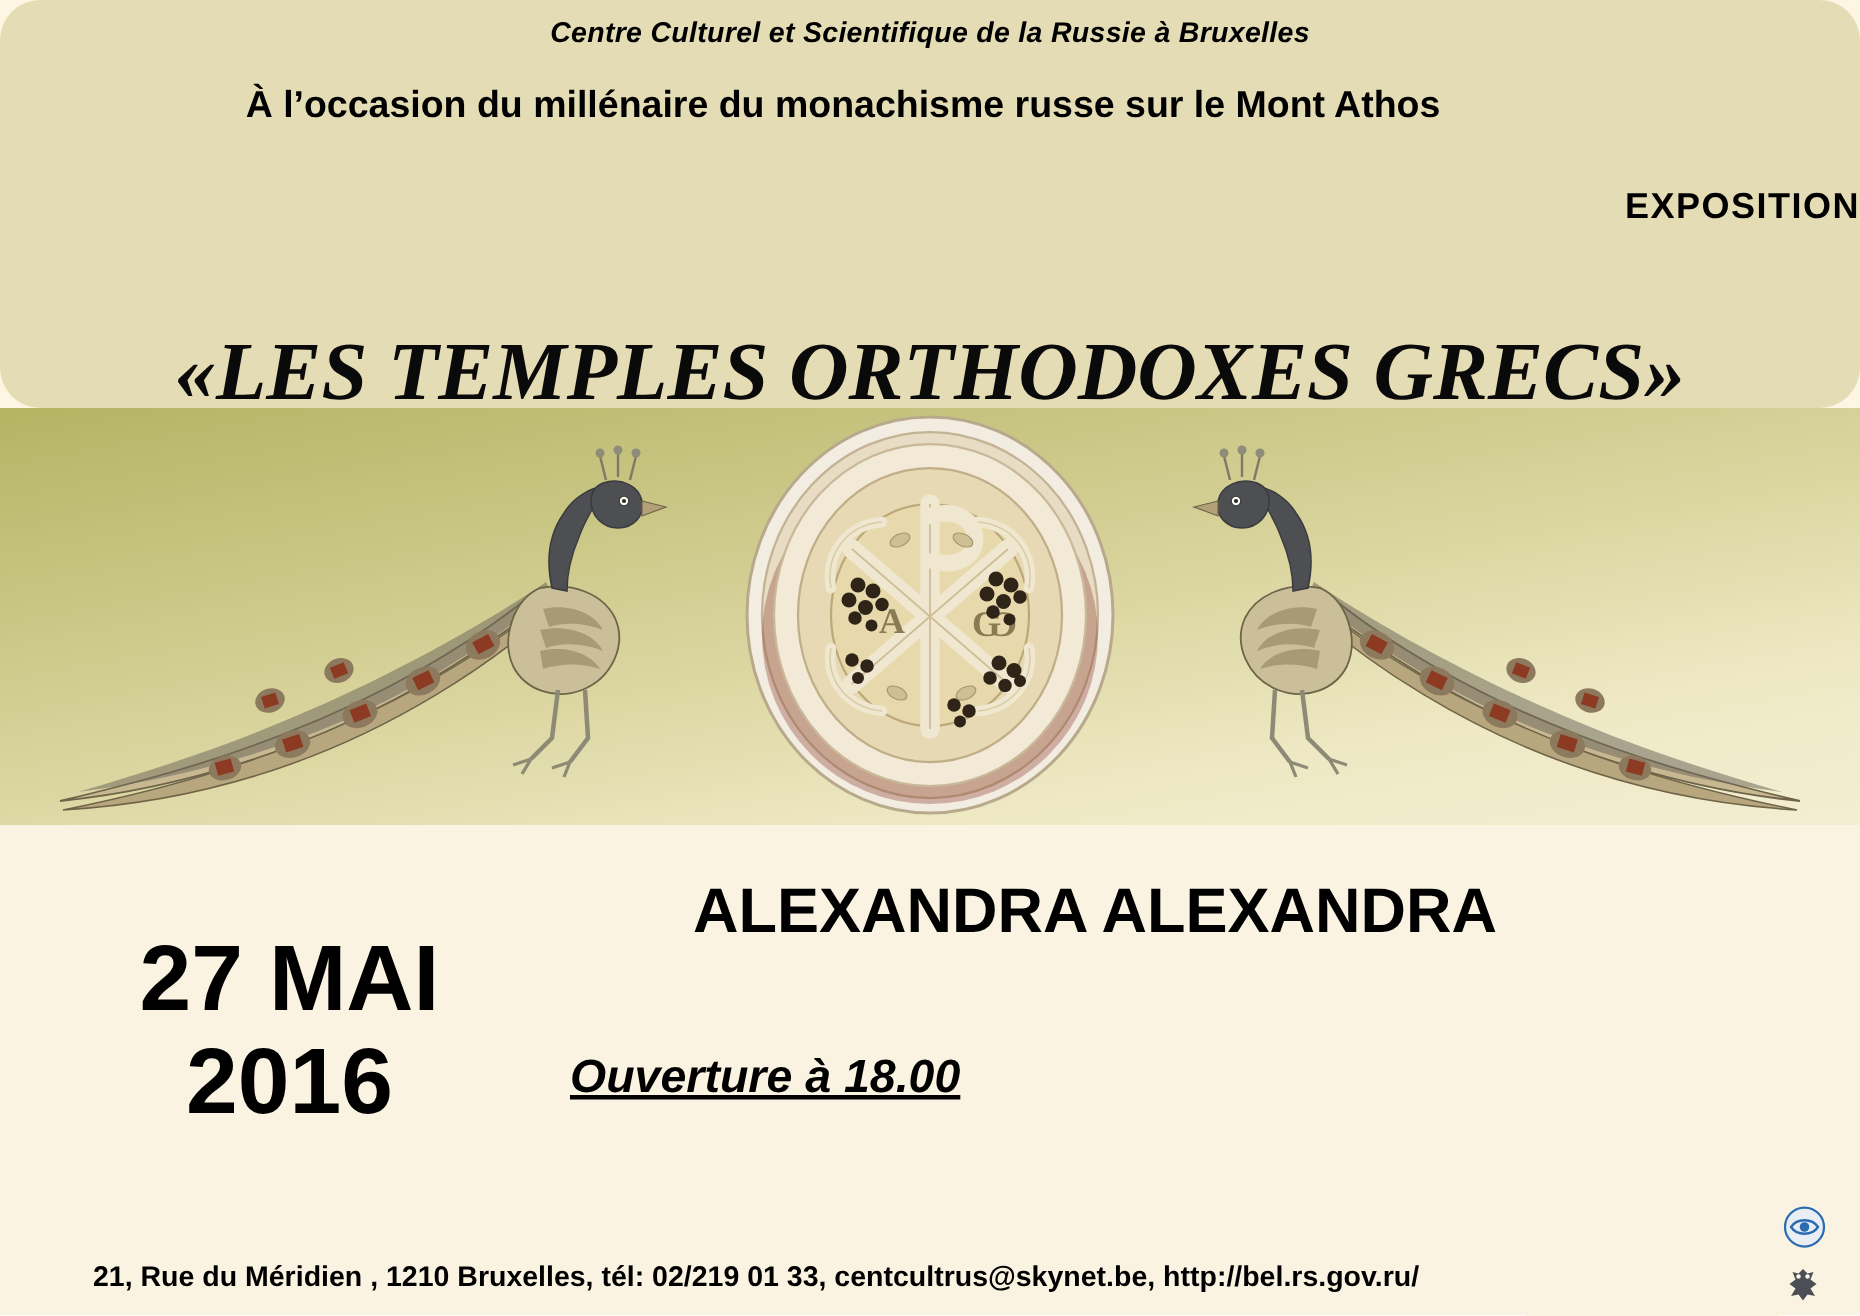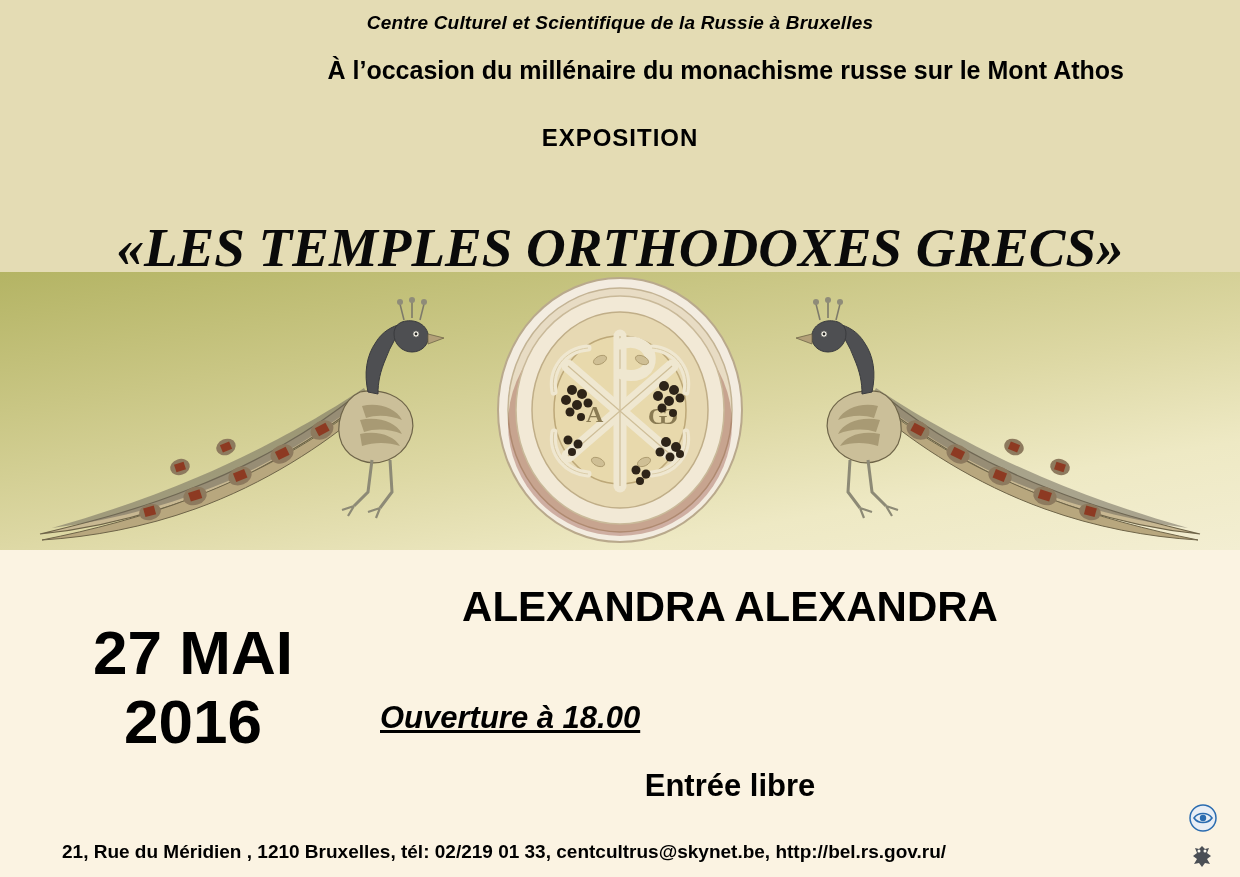--- a/index.html
+++ b/index.html
@@ -18,46 +18,47 @@
     background: #fdf6e3;
   }
 
   
   .top-band {
     position: absolute;
     left: 0; top: 0;
     width: 1240px;
     height: 272px;
     background: #e4dcb4;
+    border-radius: 27px;
   }
   .org-line {
     position: absolute;
     left: 0; top: 12px;
     width: 1240px;
     text-align: center;
     font-weight: bold;
     font-style: italic;
     font-size: 19px;
     color: #000;
     letter-spacing: 0.2px;
   }
   .occasion-line {
     position: absolute;
     left: 0; top: 56px;
     width: 1124px;
+    text-align: center;
+    font-weight: bold;
+    font-size: 25px;
+    color: #000;
+  }
+  .expo-line {
+    position: absolute;
+    left: 0; top: 124px;
+    width: 1240px;
     text-align: right;
-    font-weight: bold;
-    font-size: 25px;
-    color: #000;
-  }
-  .expo-line {
-    position: absolute;
-    left: 0; top: 124px;
-    width: 1240px;
-    text-align: center;
     font-weight: bold;
     font-size: 24px;
     letter-spacing: 1px;
     color: #000;
   }
   .title-line {
     position: absolute;
     left: 0; top: 178px;
     width: 1240px;
     text-align: center;
@@ -377,21 +378,20 @@
     <div class="date-block">
       <span>27 MAI</span>
       <span class="d2">2016</span>
     </div>
 
     <div class="names">
       <div>ALEXANDRA ALEXANDRA</div>
     </div>
 
     <div class="opening">Ouverture à 18.00</div>
-    <div class="free-entry">Entrée libre</div>
     <div class="footer-contact">21, Rue du Méridien , 1210 Bruxelles,   tél: 02/219 01 33, centcultrus@skynet.be,   http://bel.rs.gov.ru/</div>
 
     <div class="logo-circle">
       <svg viewBox="0 0 30 30" width="30" height="30">
         <circle cx="15" cy="15" r="13" fill="#e9eef5" stroke="#2b6cb0" stroke-width="1.5"></circle>
         <path d="M6 15 C10 9 20 9 24 15 C20 21 10 21 6 15 Z" fill="none" stroke="#2b6cb0" stroke-width="1.6"></path>
         <circle cx="15" cy="15" r="3.2" fill="#2b6cb0"></circle>
       </svg>
     </div>
     <div class="logo-eagle">

